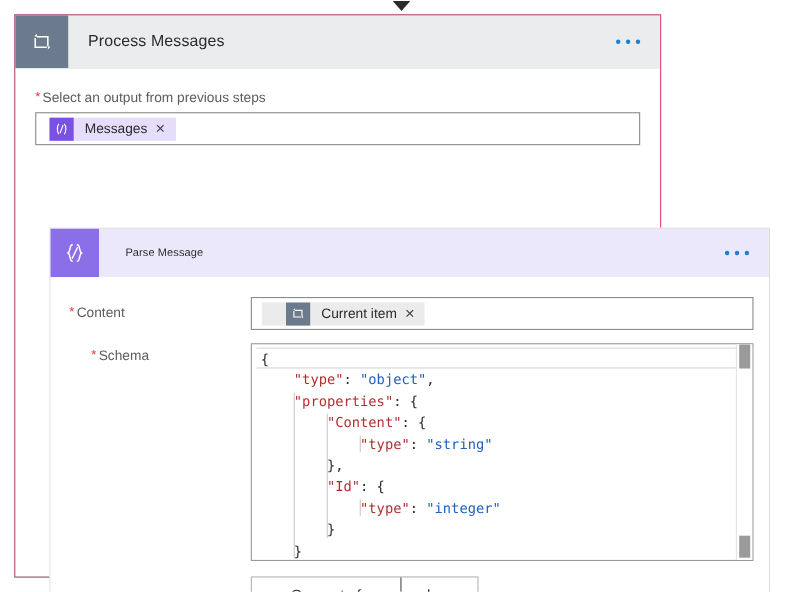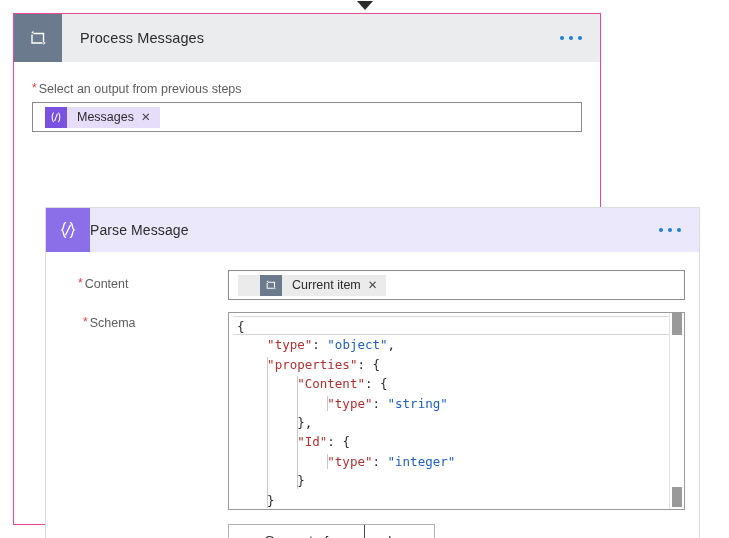--- a/index.html
+++ b/index.html
@@ -168,39 +168,39 @@
     box-sizing: border-box;
   }
   #inner-header {
     position: relative;
     height: 44px;
     background: #ece8fb;
     display: flex;
     align-items: center;
   }
   #inner-header .hdr-icon-box { width: 44px; height: 44px; flex: 0 0 44px; }
-  #inner-header .hdr-title { font-size: 14px; margin-left: 0; text-align: center; }
+  #inner-header .hdr-title { font-size: 10px; margin-left: 24px; text-align: center; }
 
   #inner-body {
     position: relative;
     height: calc(100% - 44px);
     background: #ffffff;
   }
 
   
   #content-row {
     position: absolute;
     left: 17px;
     top: 18px;
     right: 14px;
     height: 30px;
   }
   #content-row .field-label {
     position: absolute;
-    left: 0; top: 7px; margin-left: 15px;
+    left: 0; top: 7px;
   }
   #content-input {
     position: absolute;
     left: 165px;
     right: 0;
     top: 0;
     height: 30px;
     border: 1px solid #8a8a8a;
     background: #ffffff;
     display: flex;

